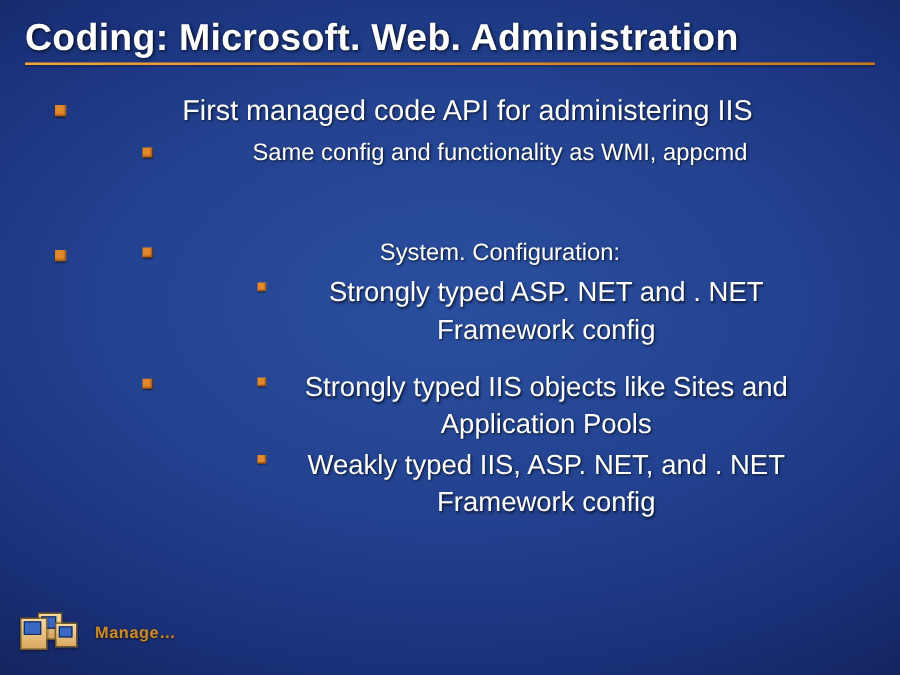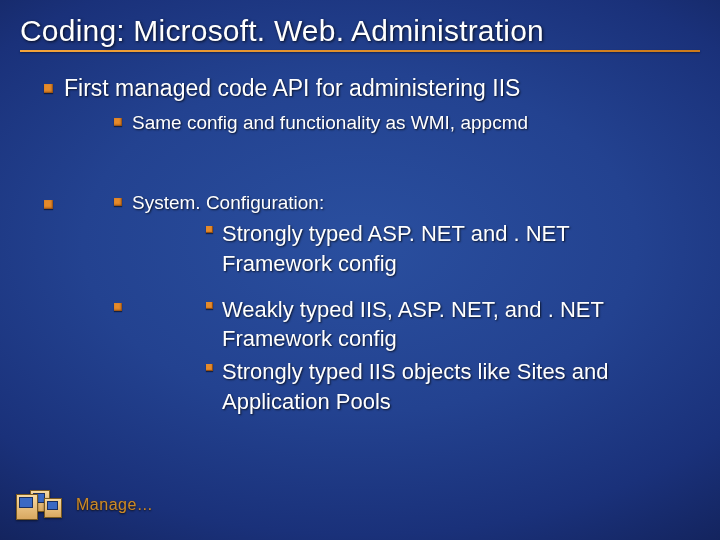--- a/index.html
+++ b/index.html
@@ -21,34 +21,35 @@
       #0b1640 100%);
     position: relative;
     box-sizing: border-box;
     padding: 14px 20px 0 20px;
     color: #fff;
   }
   .title {
     font-size: 30px;
     color: #ffffff;
     text-shadow: 1px 1px 3px rgba(0,0,0,0.8);
-    font-weight: normal;
+    font-weight: bold;
     margin: 0 0 2px 0;
     letter-spacing: 0.2px;
   }
   .rule {
     height: 2px;
     background: linear-gradient(to right, #f5a43a, #cc7a1a);
     margin-bottom: 22px;
     box-shadow: 0 1px 2px rgba(0,0,0,0.4);
   }
   ul {
     list-style: none;
     margin: 16px;
     padding: 0;
+    text-align: center;
   }
   .lvl1 > li {
     padding-left: 28px;
     position: relative;
     font-size: 23px;
     line-height: 1.3;
     margin-bottom: 6px;
     text-shadow: 1px 1px 2px rgba(0,0,0,0.7);
   }
   .lvl1 > li::before {
@@ -109,22 +110,22 @@
 
   .footer {
     position: absolute;
     left: 16px;
     bottom: 14px;
     display: flex;
     align-items: center;
     gap: 10px;
   }
   .footer-label {
-    font-size: 16px;
-    font-weight: normal;
+    font-size: 13px;
+    font-weight: bold;
     color: #c98a2e;
     text-shadow: 0 1px 2px rgba(0,0,0,0.8), 0 0 1px #7a4b0e;
     letter-spacing: 0.5px;
   }
   .servers-icon {
     width: 50px;
     height: 42px;
     position: relative;
   }
   .box {
@@ -173,24 +174,24 @@
           <span>System. Configuration:</span>
           <ul class="lvl3">
             <li>
               <span>Strongly typed ASP. NET and . NET Framework config</span>
             </li>
           </ul>
         </li>
         <li>
           <ul class="lvl3">
             <li>
-              <span>Weakly typed IIS, ASP. NET, and . NET Framework config</span>
+              <span>Strongly typed IIS objects like Sites and Application Pools</span>
             </li>
             <li>
-              <span>Strongly typed IIS objects like Sites and Application Pools</span>
+              <span>Weakly typed IIS, ASP. NET, and . NET Framework config</span>
             </li>
           </ul>
         </li>
       </ul>
     </li>
   </ul>
 
   <div class="footer">
     <div class="servers-icon">
       <div class="box b2"></div>

